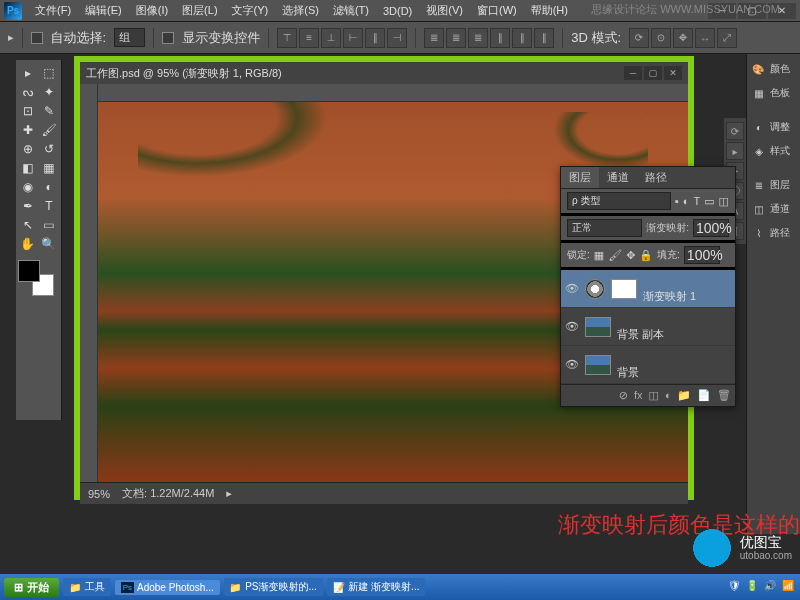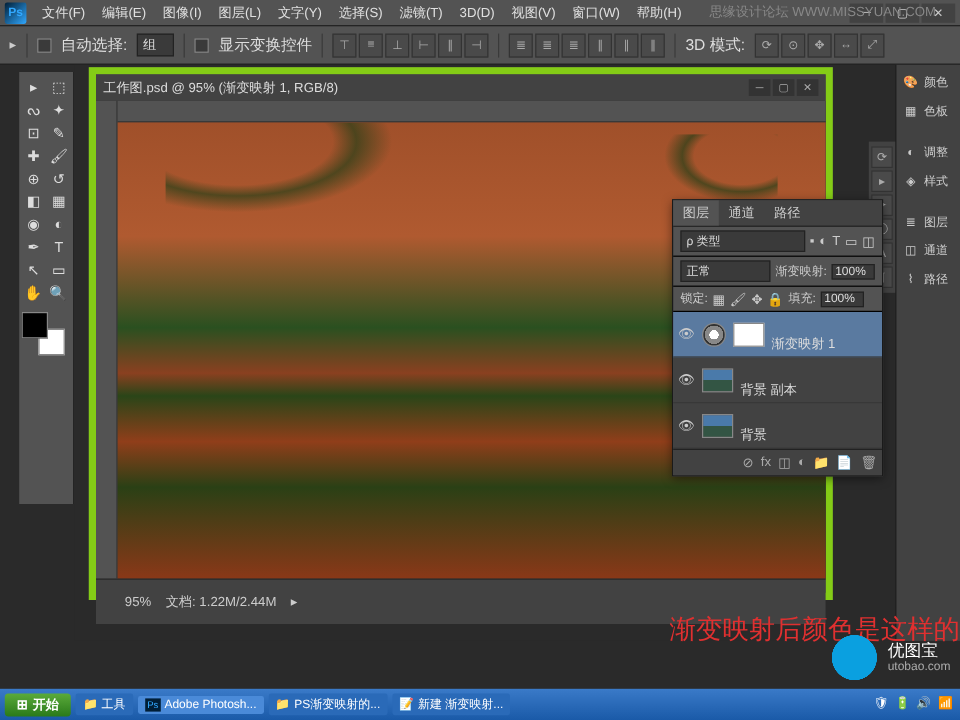--- a/index.html
+++ b/index.html
@@ -33,30 +33,30 @@
 .doctitle { height: 22px; background: #424242; display: flex; align-items: center; padding: 0 6px; font-size: 11px; color: #ddd; }
 .doctitle .doc-controls { margin-left: auto; display: flex; gap: 2px; }
 .doc-ctrl { width: 18px; height: 14px; background: #333; color: #aaa; display: flex; align-items: center; justify-content: center; font-size: 9px; }
 .canvas-wrap { position: relative; height: 398px; background: #2a2a2a; display: flex; }
 .ruler-v { width: 18px; background: #535353; border-right: 1px solid #333; }
 .canvas-main { flex: 1; position: relative; }
 .ruler-h { height: 18px; background: #535353; border-bottom: 1px solid #333; }
 .canvas { position: absolute; left: 0; top: 18px; right: 0; bottom: 0; background: linear-gradient(180deg,#a0502a 0%,#b05a30 25%,#2a5020 45%,#8a4020 55%,#2a4518 60%,#903e1a 70%,#2a4015 80%,#8a3818 100%); overflow: hidden; }
 .canvas::before { content: ""; position: absolute; top: 0; left: 40px; width: 200px; height: 80px; background: radial-gradient(ellipse at 30% 20%, transparent 40%, rgba(20,60,20,0.6) 50%, transparent 65%); }
 .canvas::after { content: ""; position: absolute; top: 10px; right: 40px; width: 100px; height: 60px; background: radial-gradient(ellipse at 70% 30%, transparent 40%, rgba(20,60,20,0.6) 50%, transparent 65%); }
-.statusbar { height: 38px; background: #424242; display: flex; align-items: center; padding: 0 24px; gap: 12px; font-size: 11px; color: #ccc; border-top: 1px solid #222; }
+.statusbar { height: 22px; background: #424242; display: flex; align-items: center; padding: 0 8px; gap: 12px; font-size: 11px; color: #ccc; border-top: 1px solid #222; }
 
 .layerspanel { position: absolute; left: 560px; top: 166px; width: 176px; background: #535353; border: 1px solid #1a1a1a; box-shadow: 0 2px 8px rgba(0,0,0,0.5); z-index: 10; }
 .panel-tabs { display: flex; background: #424242; height: 22px; border-bottom: 1px solid #222; }
 .panel-tab { padding: 3px 8px; font-size: 11px; color: #ccc; cursor: pointer; }
 .panel-tab.active { background: #535353; }
-.panel-row { display: flex; align-items: center; padding: 3px 6px; gap: 4px; border-bottom: 1px solid #000000; }
+.panel-row { display: flex; align-items: center; padding: 3px 6px; gap: 4px; border-bottom: 3px solid #000000; }
 .panel-select { background: #3a3a3a; border: 1px solid #222; padding: 1px 4px; color: #ddd; font-size: 10px; flex: 1; }
 .panel-label { font-size: 10px; color: #ccc; }
-.panel-num { background: #3a3a3a; border: 1px solid #222; padding: 0 2px; color: #ddd; font-size: 10px; width: 36px; }
+.panel-num { background: #3a3a3a; border: 1px solid #222; padding: 0 2px; color: #ddd; font-size: 14px; width: 36px; }
 .layer-list { background: #424242; }
 .layer { display: flex; align-items: center; padding: 3px 4px; gap: 6px; border-bottom: 1px solid #383838; }
 .layer.selected { background: #5a7aa0; }
 .layer-eye { width: 14px; color: #ccc; }
 .layer-thumb { width: 26px; height: 20px; background: #666; border: 1px solid #888; }
 .layer-thumb.adj { background: radial-gradient(circle,#fff 30%,#888 31%,#888 60%,#333 61%); border-radius: 50%; width: 20px; height: 20px; }
 .layer-thumb.mask { background: #fff; }
 .layer-thumb.img { background: linear-gradient(180deg,#4a7aaa 50%,#335544 50%); }
 .layer-name { font-size: 11px; color: #ddd; margin-top: 16px; }
 .panel-footer { display: flex; justify-content: flex-end; padding: 4px; gap: 6px; background: #424242; border-top: 1px solid #222; }

